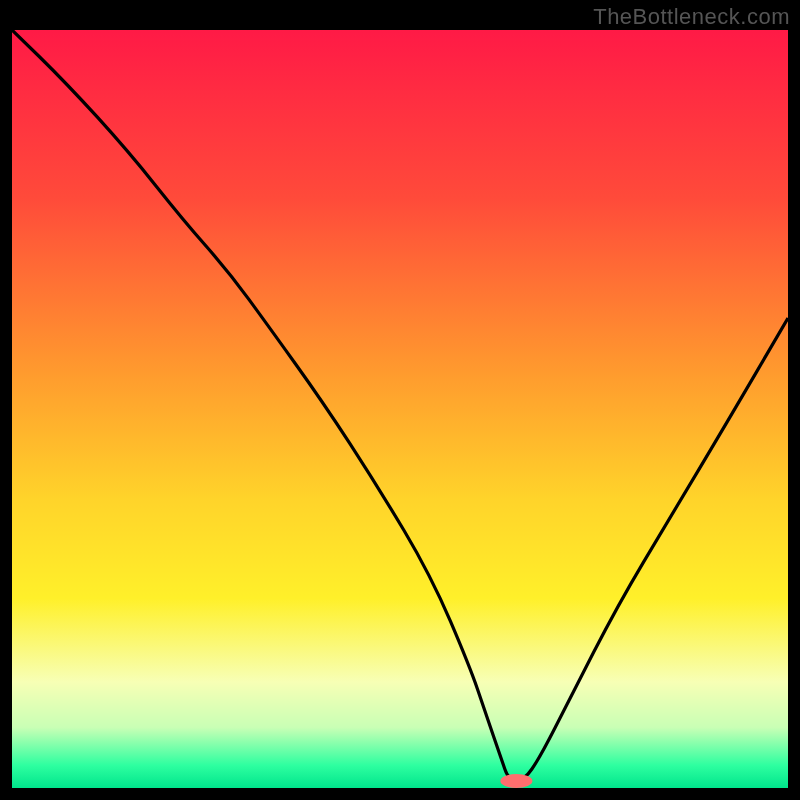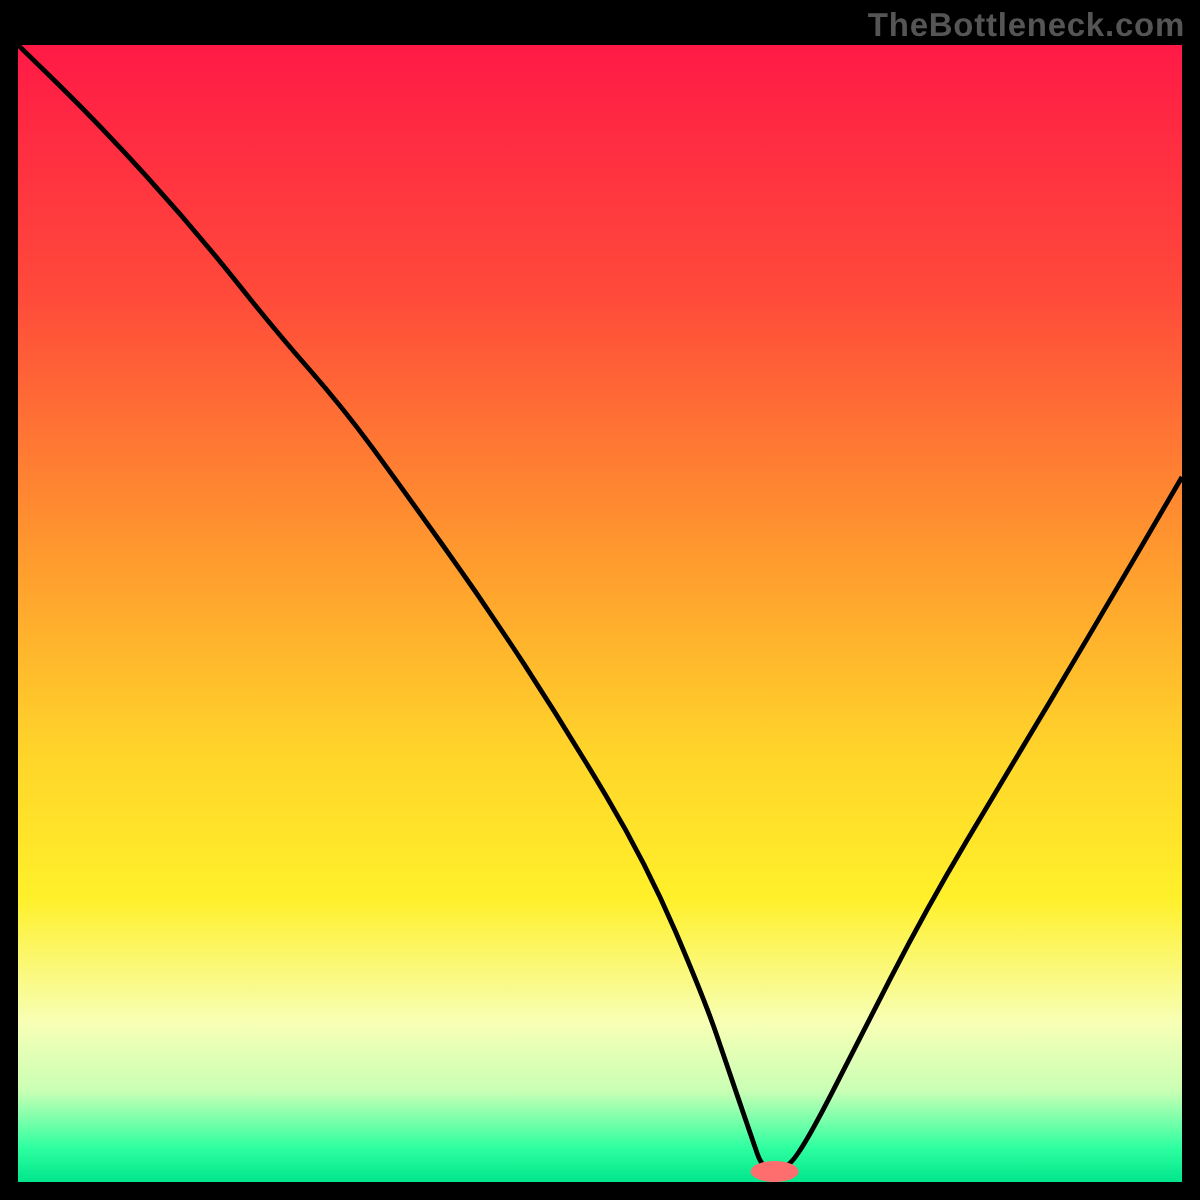--- a/index.html
+++ b/index.html
@@ -16,21 +16,21 @@
     width: 800px;
     height: 800px;
     background: #000;
   }
   .watermark {
     position: absolute;
     top: 4px;
     right: 10px;
     color: #555;
     font-size: 22px;
-    font-weight: 700;
+    font-weight: 400;
     letter-spacing: 0.5px;
     z-index: 10;
     user-select: none;
   }
   .plot {
     position: absolute;
     left: 12px;
     top: 30px;
     width: 776px;
     height: 758px;

